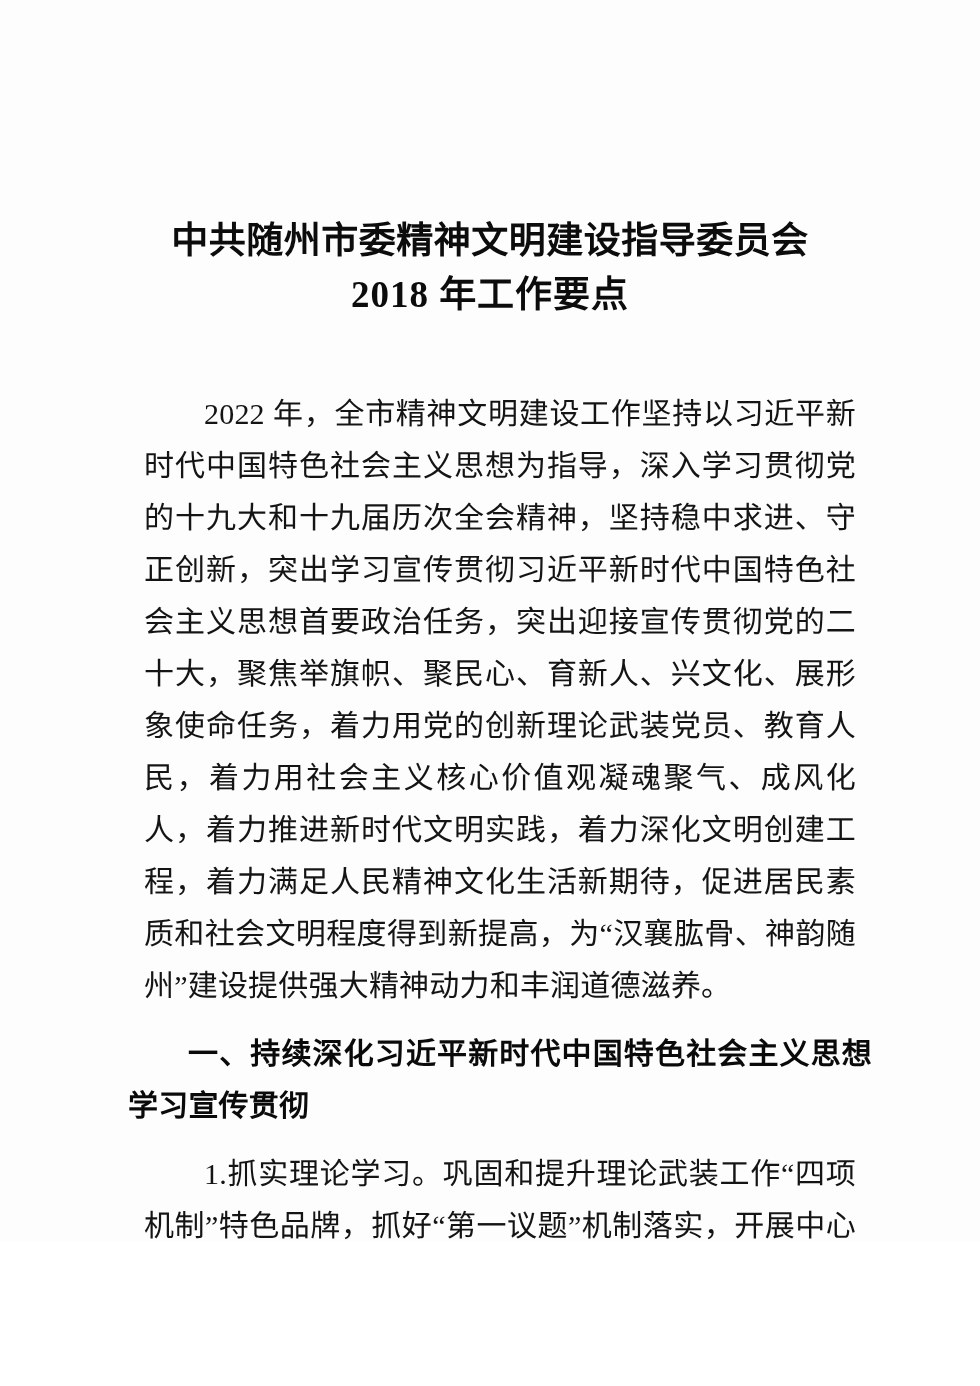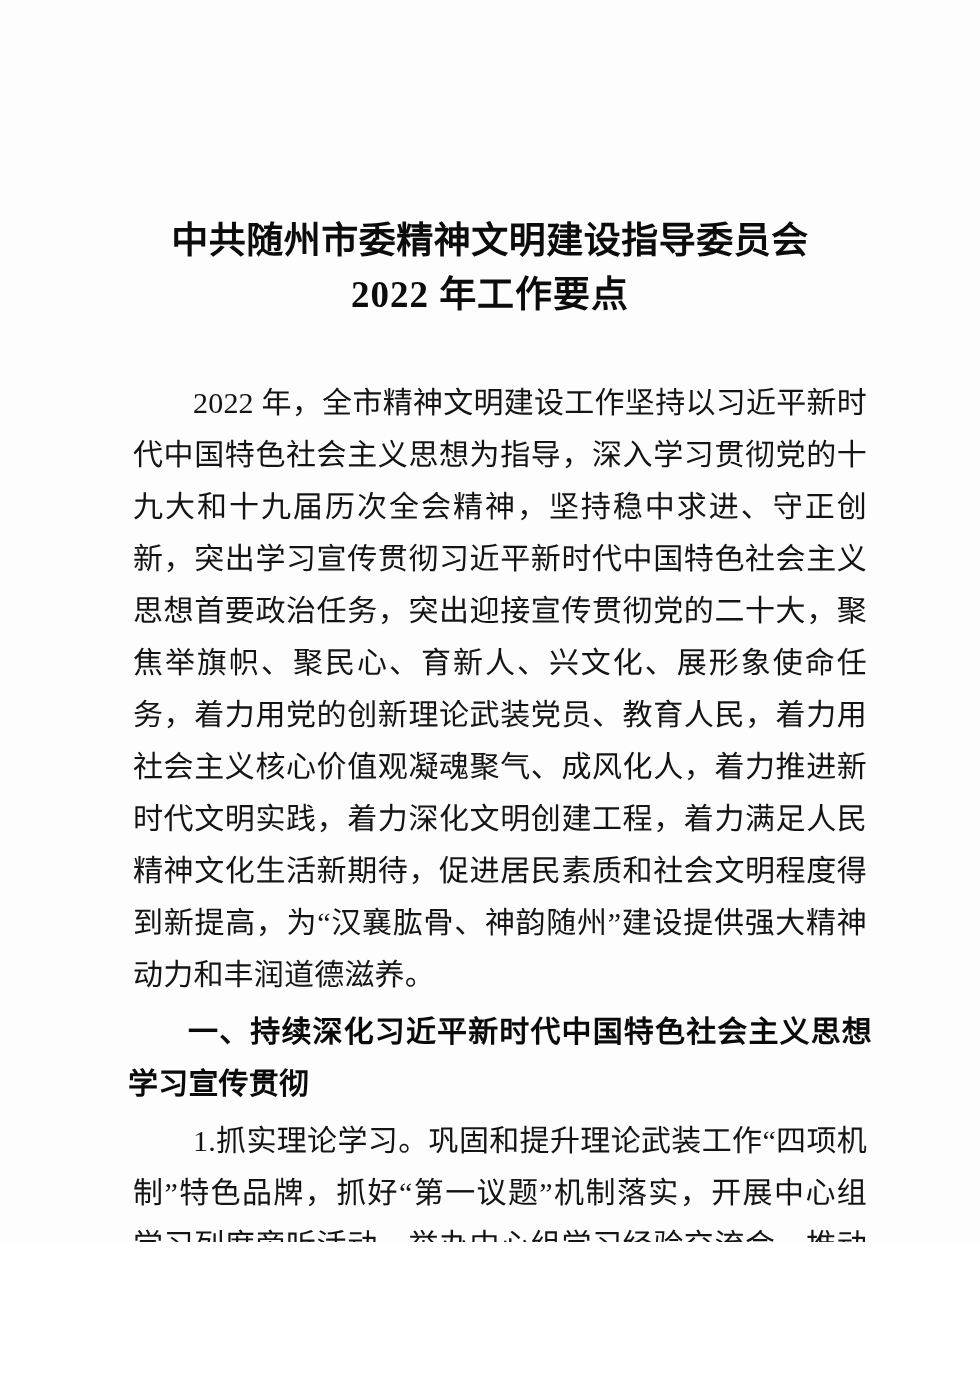--- a/index.html
+++ b/index.html
@@ -45,21 +45,21 @@
 
   
   .body-area {
     position: absolute;
     left: 128px;
     top: 372px;
     width: 744px;
   }
 
   .para {
-    margin: 5px;
+    margin: 16px;
     font-size: 30px;
     line-height: 52px;
     text-align: justify;
     text-justify: inter-character;
     text-align-last: left;
     letter-spacing: 0.2px;
     color: #141414;
     font-family: "Liberation Serif", "DejaVu Serif", serif;
   }
 
@@ -95,21 +95,21 @@
     white-space: nowrap;
   }
 </style>
 </head>
 <body>
 
 <div class="page">
 
   <div class="doc-title">
     <span class="title-line title-line-1">中共随州市委精神文明建设指导委员会</span>
-    <span class="title-line title-line-2">2022 年工作要点</span>
+    <span class="title-line title-line-2">2018 年工作要点</span>
   </div>
 
   <div class="body-area">
 
     <p class="para indent">2022 年，全市精神文明建设工作坚持以习近平新时代中国特色社会主义思想为指导，深入学习贯彻党的十九大和十九届历次全会精神，坚持稳中求进、守正创新，突出学习宣传贯彻习近平新时代中国特色社会主义思想首要政治任务，突出迎接宣传贯彻党的二十大，聚焦举旗帜、聚民心、育新人、兴文化、展形象使命任务，着力用党的创新理论武装党员、教育人民，着力用社会主义核心价值观凝魂聚气、成风化人，着力推进新时代文明实践，着力深化文明创建工程，着力满足人民精神文化生活新期待，促进居民素质和社会文明程度得到新提高，为“汉襄肱骨、神韵随州”建设提供强大精神动力和丰润道德滋养。</p>
 
     <p class="section-heading">一、持续深化习近平新时代中国特色社会主义思想学习宣传贯彻</p>
 
     <p class="para indent">1.抓实理论学习。巩固和提升理论武装工作“四项机制”特色品牌，抓好“第一议题”机制落实，开展中心组学习列席旁听活动，举办中心组学习经验交流会，推动各级党组织理论学习更加规范、更富成效。学好用好《习近平谈治国理政》第四卷、分领域《学习纲要》等，把党史内容纳入党委（党组）理论学习中</p>
 

